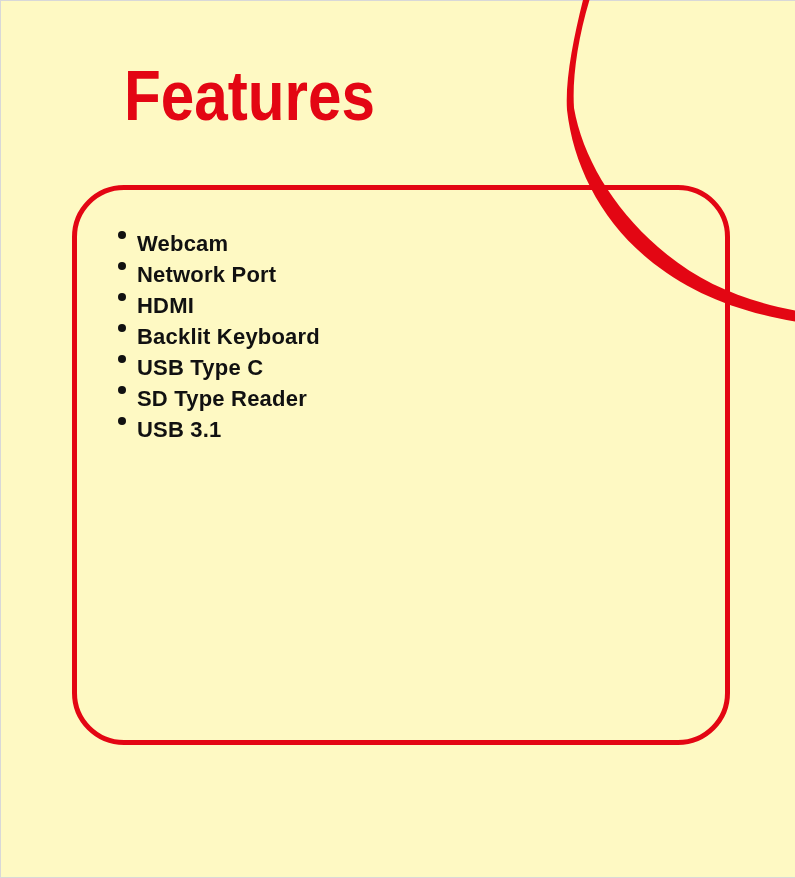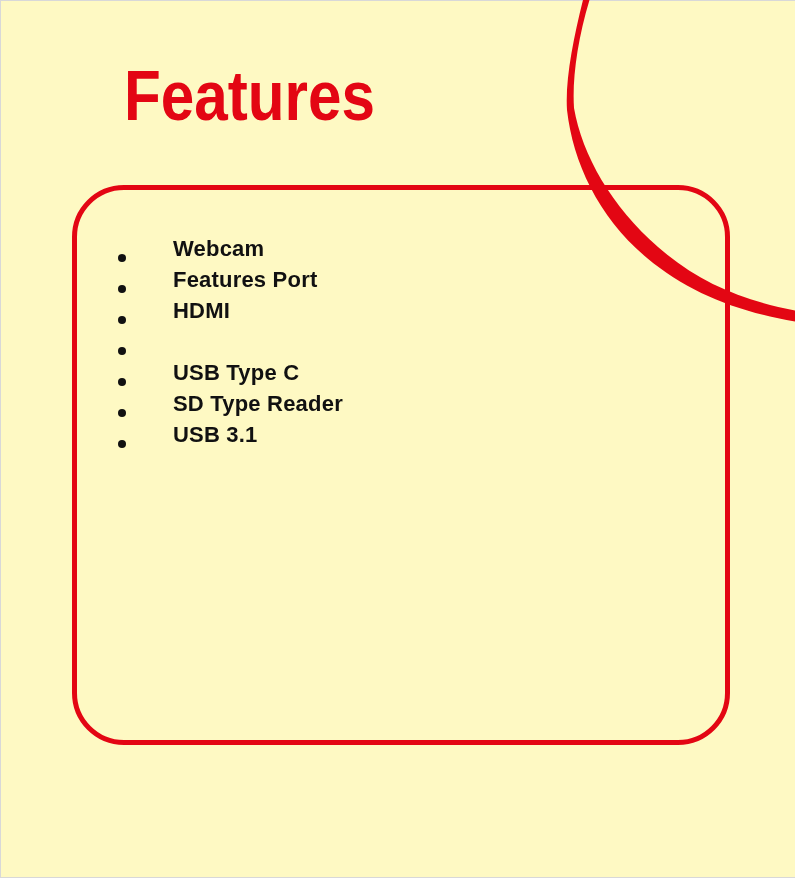--- a/index.html
+++ b/index.html
@@ -53,28 +53,27 @@
   .feature-list {
     position: absolute;
     left: 41px;   
     top: 41px;    
     margin: 0;
     padding: 0;
     list-style: none;
   }
   .feature-item {
     display: flex;
-    align-items: flex-end;
+    align-items: flex-start;
     height: 31px;
     font-size: 22px;
     font-weight: 700;
     letter-spacing: 0.2px;
     color: #111111;
     white-space: nowrap;
-    gap: 36px;
   }
   .bullet {
     display: inline-block;
     width: 8px;
     height: 8px;
     border-radius: 50%;
     background: #111111;
     margin-right: 11px;
     flex: 0 0 auto;
   }
@@ -99,28 +98,29 @@
   <div class="page-title" style="color: rgb(227, 6, 19);">Features</div>
 
   <div class="features-panel" style="border-color: rgb(227, 6, 19);">
     <ul class="feature-list">
       <li class="feature-item">
         <span class="bullet"></span>
         <span>Webcam</span>
       </li>
       <li class="feature-item">
         <span class="bullet"></span>
-        <span>Features Port</span>
+        <span>Network Port</span>
       </li>
       <li class="feature-item">
         <span class="bullet"></span>
         <span>HDMI</span>
       </li>
       <li class="feature-item">
         <span class="bullet"></span>
+        <span>Backlit Keyboard</span>
       </li>
       <li class="feature-item">
         <span class="bullet"></span>
         <span>USB Type C</span>
       </li>
       <li class="feature-item">
         <span class="bullet"></span>
         <span>SD Type Reader</span>
       </li>
       <li class="feature-item">

